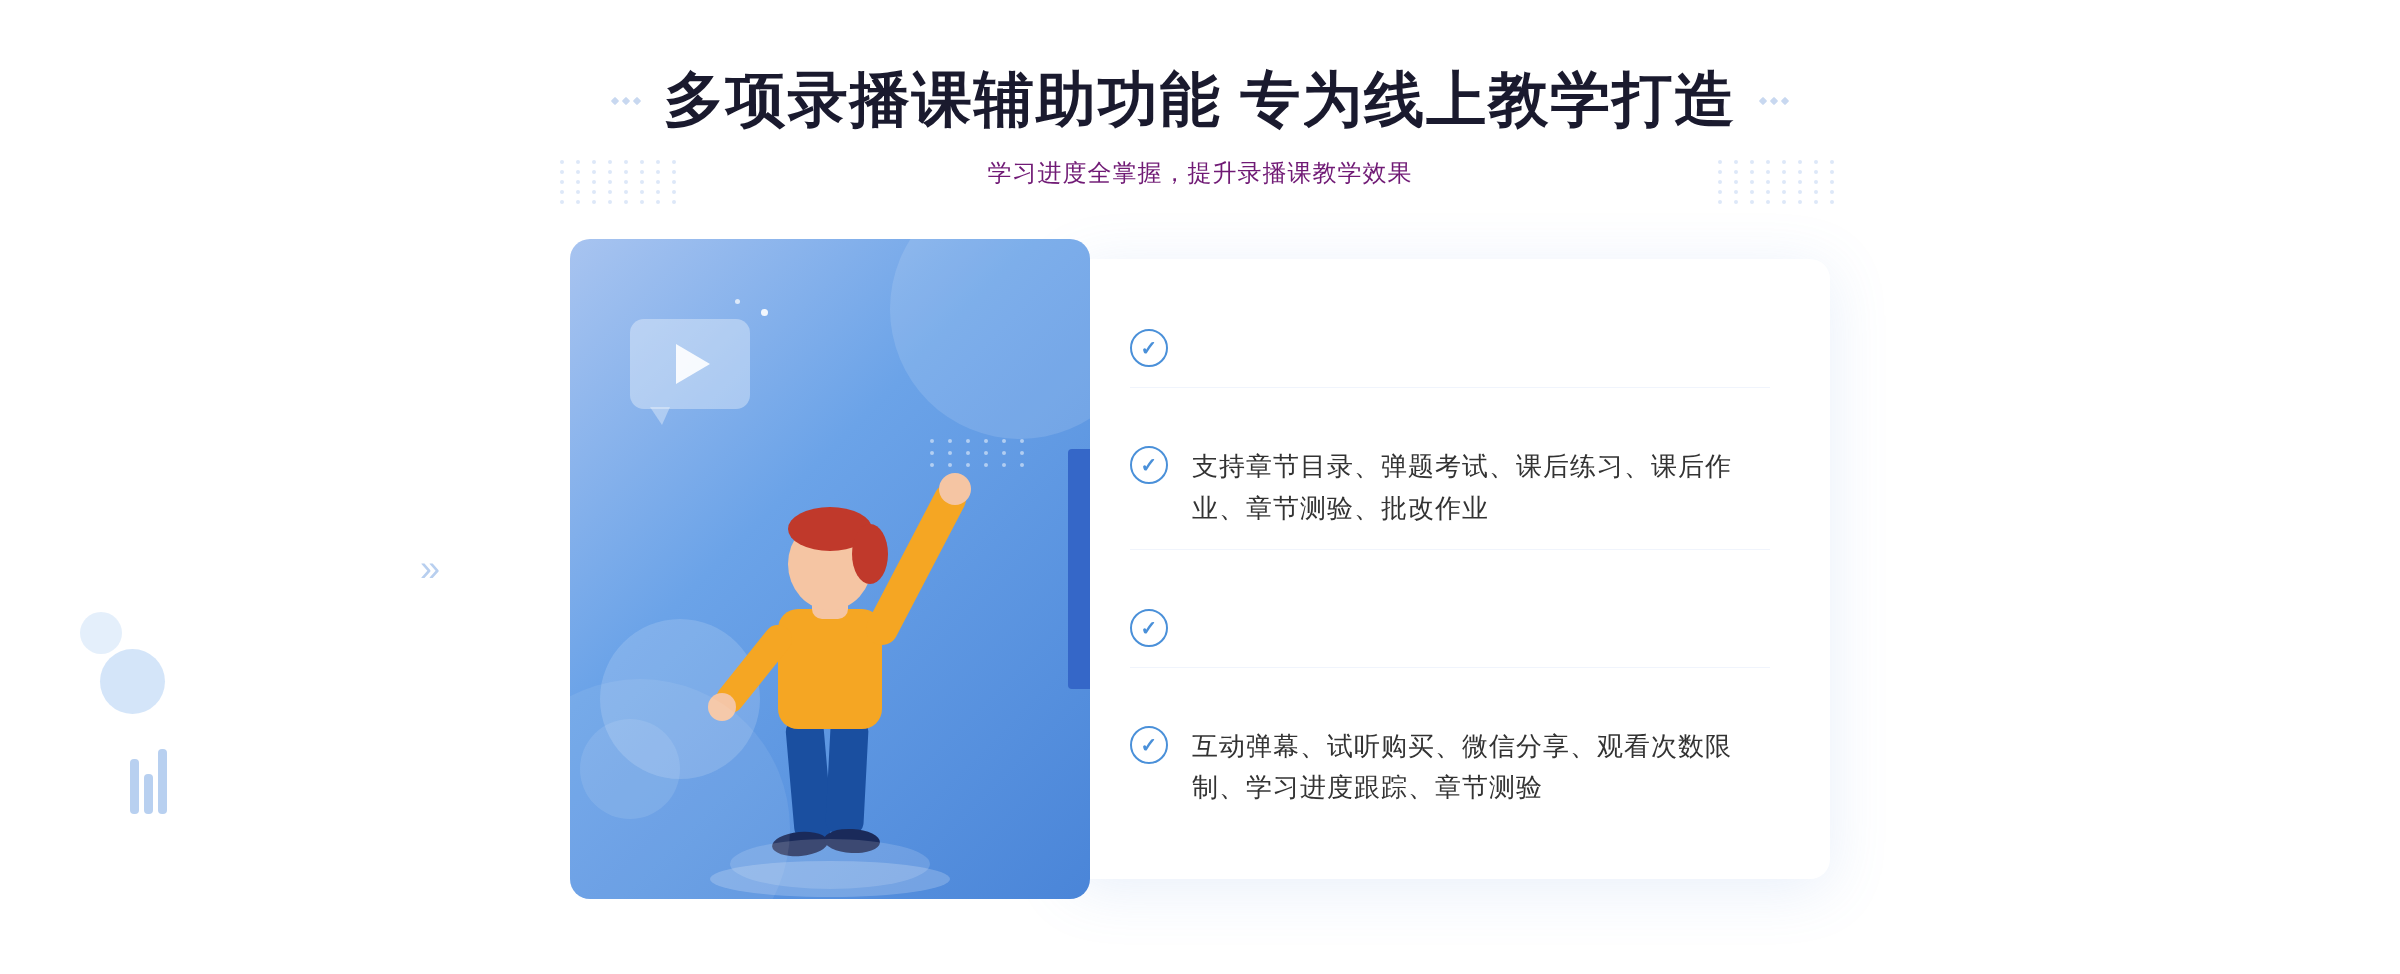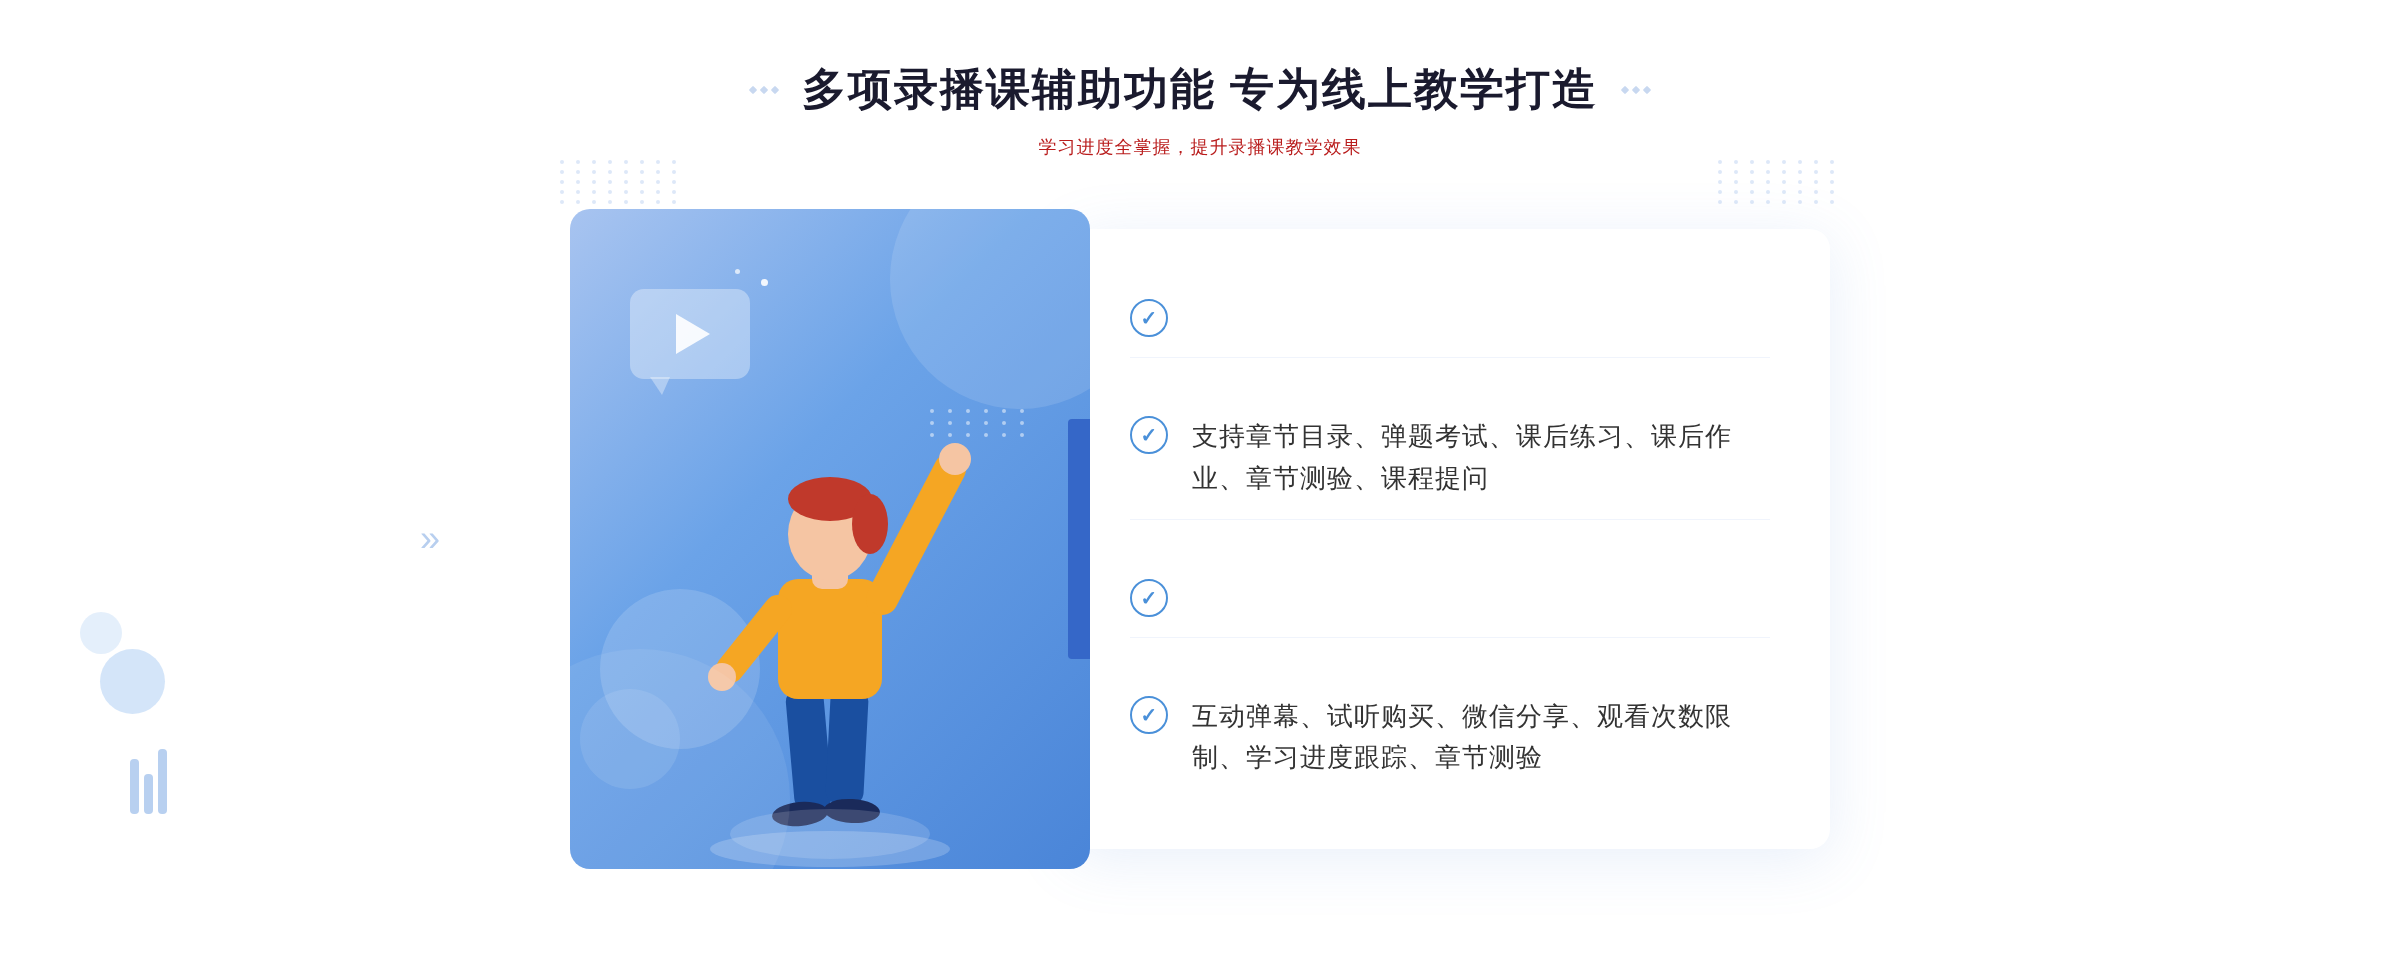--- a/index.html
+++ b/index.html
@@ -75,30 +75,30 @@
 
     .title-dot {
       width: 6px;
       height: 6px;
       background: #c8d8f0;
       border-radius: 1px;
       transform: rotate(45deg);
     }
 
     .main-title {
-      font-size: 44px;
+      font-size: 60px;
       font-weight: 700;
       color: #1a1a2e;
       letter-spacing: 2px;
     }
 
     .subtitle {
       margin-top: 16px;
-      font-size: 18px;
-      color: #b91c1c;
+      font-size: 24px;
+      color: #701a75;
       letter-spacing: 1px;
     }
 
     
     .content-section {
       margin-top: 50px;
       display: flex;
       align-items: center;
       justify-content: center;
       gap: 0;
@@ -459,21 +459,21 @@
       <div class="feature-item">
         <div class="check-circle">
           <span class="check-mark">✓</span>
         </div>
       </div>
 
       <div class="feature-item">
         <div class="check-circle">
           <span class="check-mark">✓</span>
         </div>
-        <span class="feature-text">支持章节目录、弹题考试、课后练习、课后作业、章节测验、课程提问</span>
+        <span class="feature-text">支持章节目录、弹题考试、课后练习、课后作业、章节测验、批改作业</span>
       </div>
 
       <div class="feature-item">
         <div class="check-circle">
           <span class="check-mark">✓</span>
         </div>
       </div>
 
       <div class="feature-item">
         <div class="check-circle">

